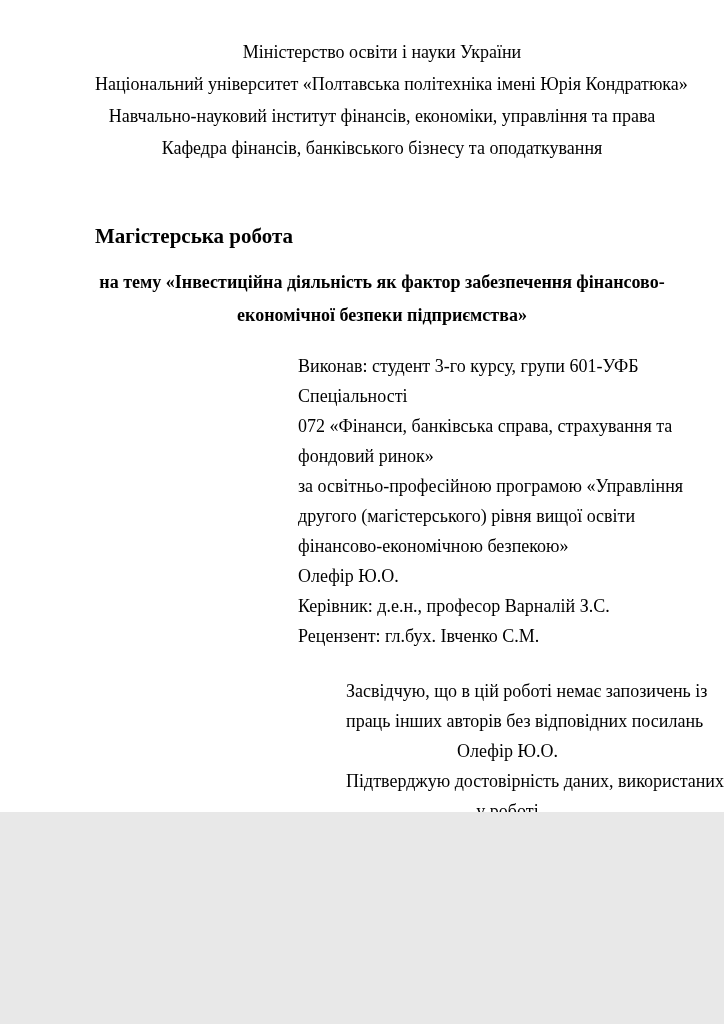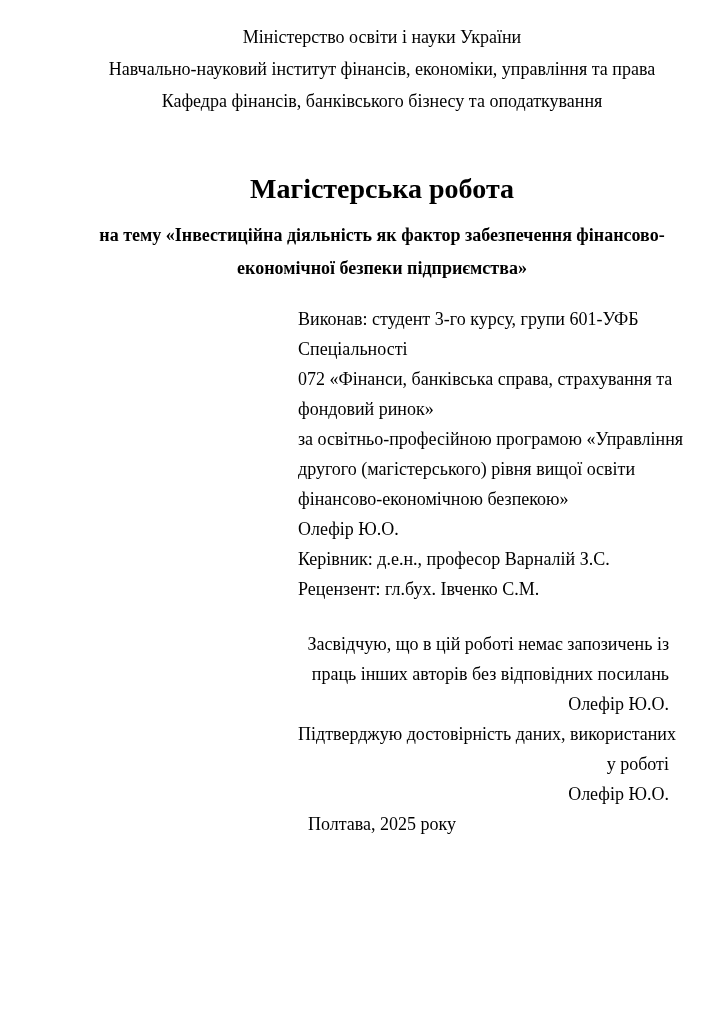--- a/index.html
+++ b/index.html
@@ -3,42 +3,42 @@
 <meta charset="utf-8">
 <style>
   html, body {
     margin: 0;
     padding: 0;
     background: #e8e8e8;
   }
   .page {
     position: relative;
     width: 724px;
-    height: 1024px;
+    height: 812px;
     margin: 0 auto;
     background: #ffffff;
     color: #000000;
     font-family: "Liberation Serif", "DejaVu Serif", serif;
     font-size: 18px;
     box-sizing: border-box;
-    padding: 21px 55px 0 95px;
+    padding: 36px 55px 0 95px;
     overflow: hidden;
   }
   .page p {
     margin: 0;
     white-space: nowrap;
   }
   .org-header p {
     text-align: center;
     line-height: 32px;
   }
   .work-type {
     margin: 56px 0 0 0;
-    text-align: center;
-    font-size: 28px;
+    text-align: left;
+    font-size: 21px;
     font-weight: bold;
     line-height: 32px;
     white-space: nowrap;
   }
   .topic {
     margin-top: 14px;
     font-family: Liberation Serif, serif;
   }
   .topic p {
     text-align: center;
@@ -52,36 +52,38 @@
   .details p {
     line-height: 30px;
     text-align: left;
   }
   .attestation {
     margin-top: 25px;
     margin-left: 203px;
   }
   .attestation p {
     line-height: 30px;
-    text-align: right;
+    text-align: center;
+    margin-left: 48px;
   }
   .page-footer {
   }
   .page-footer p {
     text-align: center;
     line-height: 30px;
   }
 </style>
 </head>
 <body>
 
 <div class="page">
 
   <header class="org-header">
     <p>Міністерство освіти і науки України</p>
+    <p>Національний університет «Полтавська політехніка імені Юрія Кондратюка»</p>
     <p>Навчально-науковий інститут фінансів, економіки, управління та права</p>
     <p>Кафедра фінансів, банківського бізнесу та оподаткування</p>
   </header>
 
   <h1 class="work-type">Магістерська робота</h1>
 
   <div class="topic">
     <p>на тему «Інвестиційна діяльність як фактор забезпечення фінансово-</p>
     <p>економічної безпеки підприємства»</p>
   </div>

